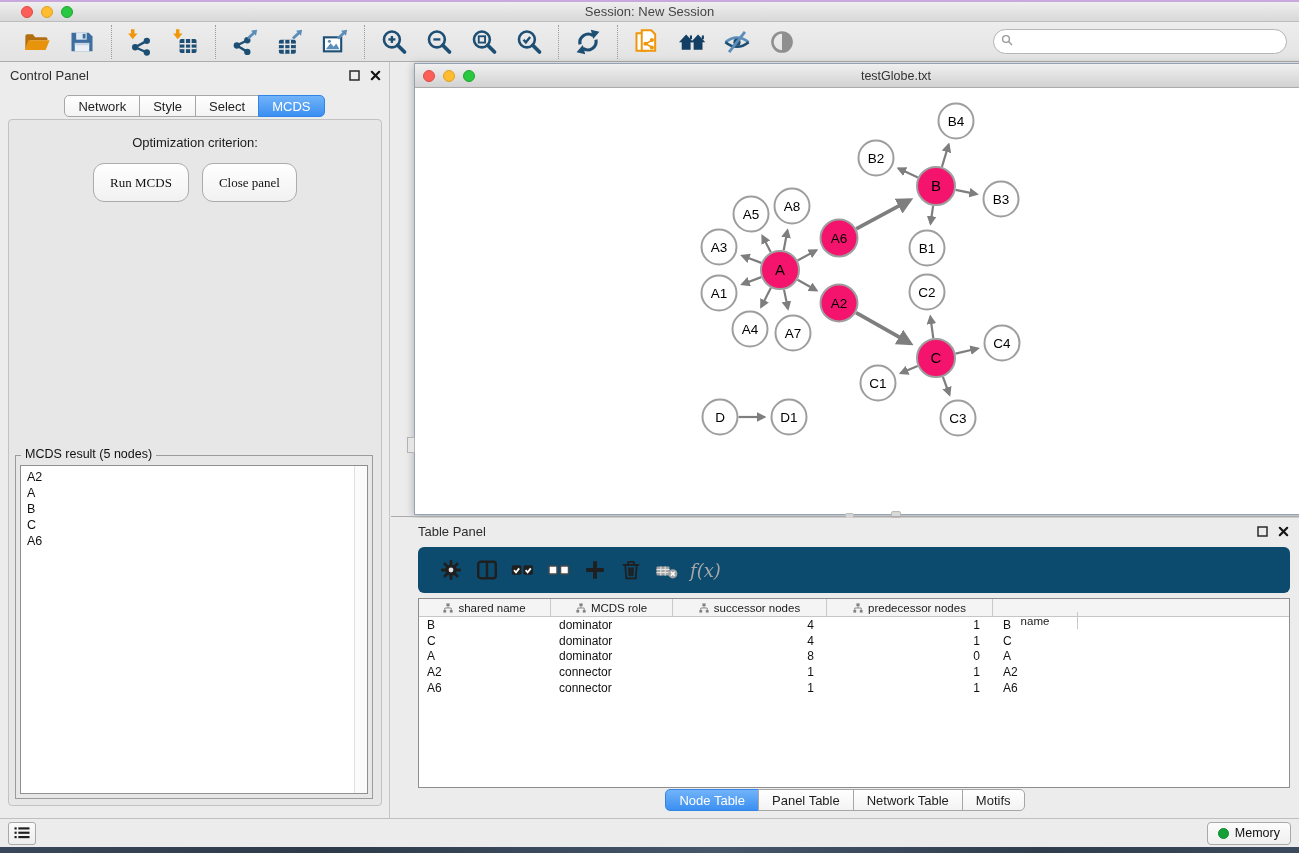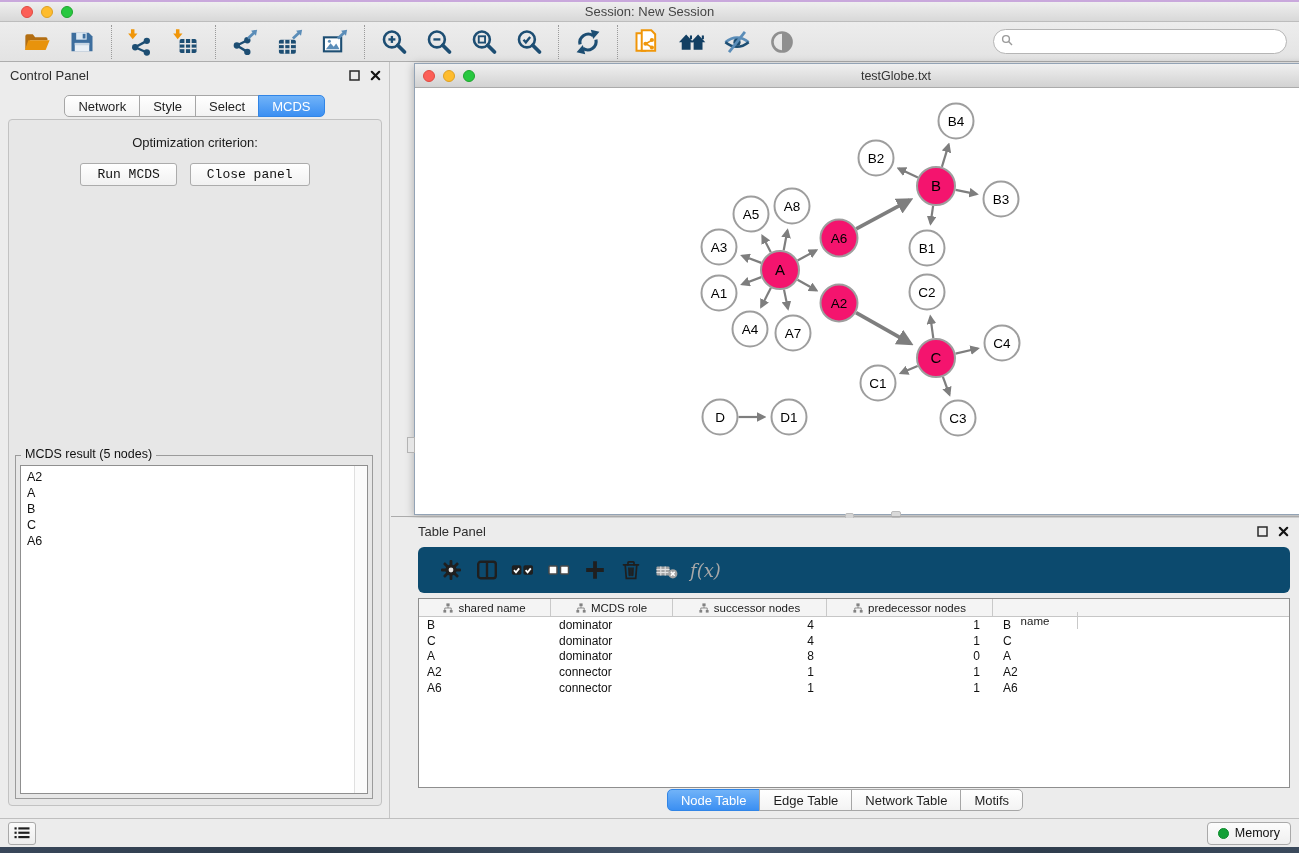--- a/index.html
+++ b/index.html
@@ -42,22 +42,22 @@
   .cp-body { position:absolute; top:57px; left:8px; right:7px; bottom:12px;
     background:#E7E7E7; border:1px solid #C2C2C2; border-radius:4px; }
   .opt-label { margin-top:15px; text-align:center; font-size:13px; color:#1A1A1A; }
   .dropdown { position:relative; margin:9px auto 0; width:314px; height:23px; background:#FFF;
     border:1px solid #ABABAB; border-radius:4px; display:flex; align-items:center;
     padding-left:8px; font-size:13px; color:#111; }
   .dd-val { white-space:nowrap; overflow:hidden; }
   .stepper { position:absolute; right:2px; top:2px; width:17px; height:17px; border-radius:4px;
     background:linear-gradient(#7CBBFA,#3490F3); display:flex; align-items:center; justify-content:center; }
   .btn-row { margin-top:13px; display:flex; justify-content:center; gap:13px; }
-  .btn { height:23px; padding:0 16px; font-size:13px; color:#111; font-family:Liberation Mono, monospace;
-    background:linear-gradient(#FFFFFF,#F1F1F1); border:1px solid #ACACAC; border-radius:3px; }
+  .btn { height:39px; padding:0 16px; font-size:13px; color:#111; font-family:Liberation Serif, serif;
+    background:linear-gradient(#FFFFFF,#F1F1F1); border:1px solid #ACACAC; border-radius:11px; }
   .groupbox { position:absolute; left:6px; right:8px; bottom:6px; top:335px; border:1px solid #9B9B9B; }
   .legend { position:absolute; top:-9px; left:5px; background:#E7E7E7; padding:0 4px; font-size:12.5px; color:#111; }
   .result-list { position:absolute; top:9px; left:4px; right:4px; bottom:4px; background:#FFF;
     border:1px solid #8F8F8F; font-size:12.5px; color:#111; padding:3px 0 0 6px; overflow:hidden; }
   .result-item { line-height:16px; }
   .scrolltrack { position:absolute; top:0; right:0; bottom:0; width:13px; background:#FBFBFB; border-left:1px solid #E0E0E0; }
 
   
   .net-window { position:absolute; left:406px; top:63px; width:964px; height:452px;
     background:#FFF; border:1px solid #93A3B5; box-shadow:0 2px 9px rgba(0,0,0,.28);margin-left:8px; }
@@ -643,21 +643,21 @@
             <div class="td left8" style="width: 132px;">A6</div>
             <div class="td left8" style="width: 122px;">connector</div>
             <div class="td num" style="width: 154px;">1</div>
             <div class="td num" style="width: 166px;">1</div>
             <div class="td left10" style="width: 85px;">A6</div>
           </div>
         </div>
     </div>
     <div class="tp-tabs" id="tp-tabs">
         <span class="seg-item active">Node Table</span>
-        <span class="seg-item">Edge Table</span>
+        <span class="seg-item">Panel Table</span>
         <span class="seg-item">Network Table</span>
         <span class="seg-item">Motifs</span>
       </div>
   </div>
 
   <div class="statusbar">
     <button class="list-btn">
       <svg width="20" height="20" viewBox="0 0 24 24">
           <g fill="#1F1F1F">
             <rect x="3" y="5.2" width="2.6" height="2.6"></rect>

